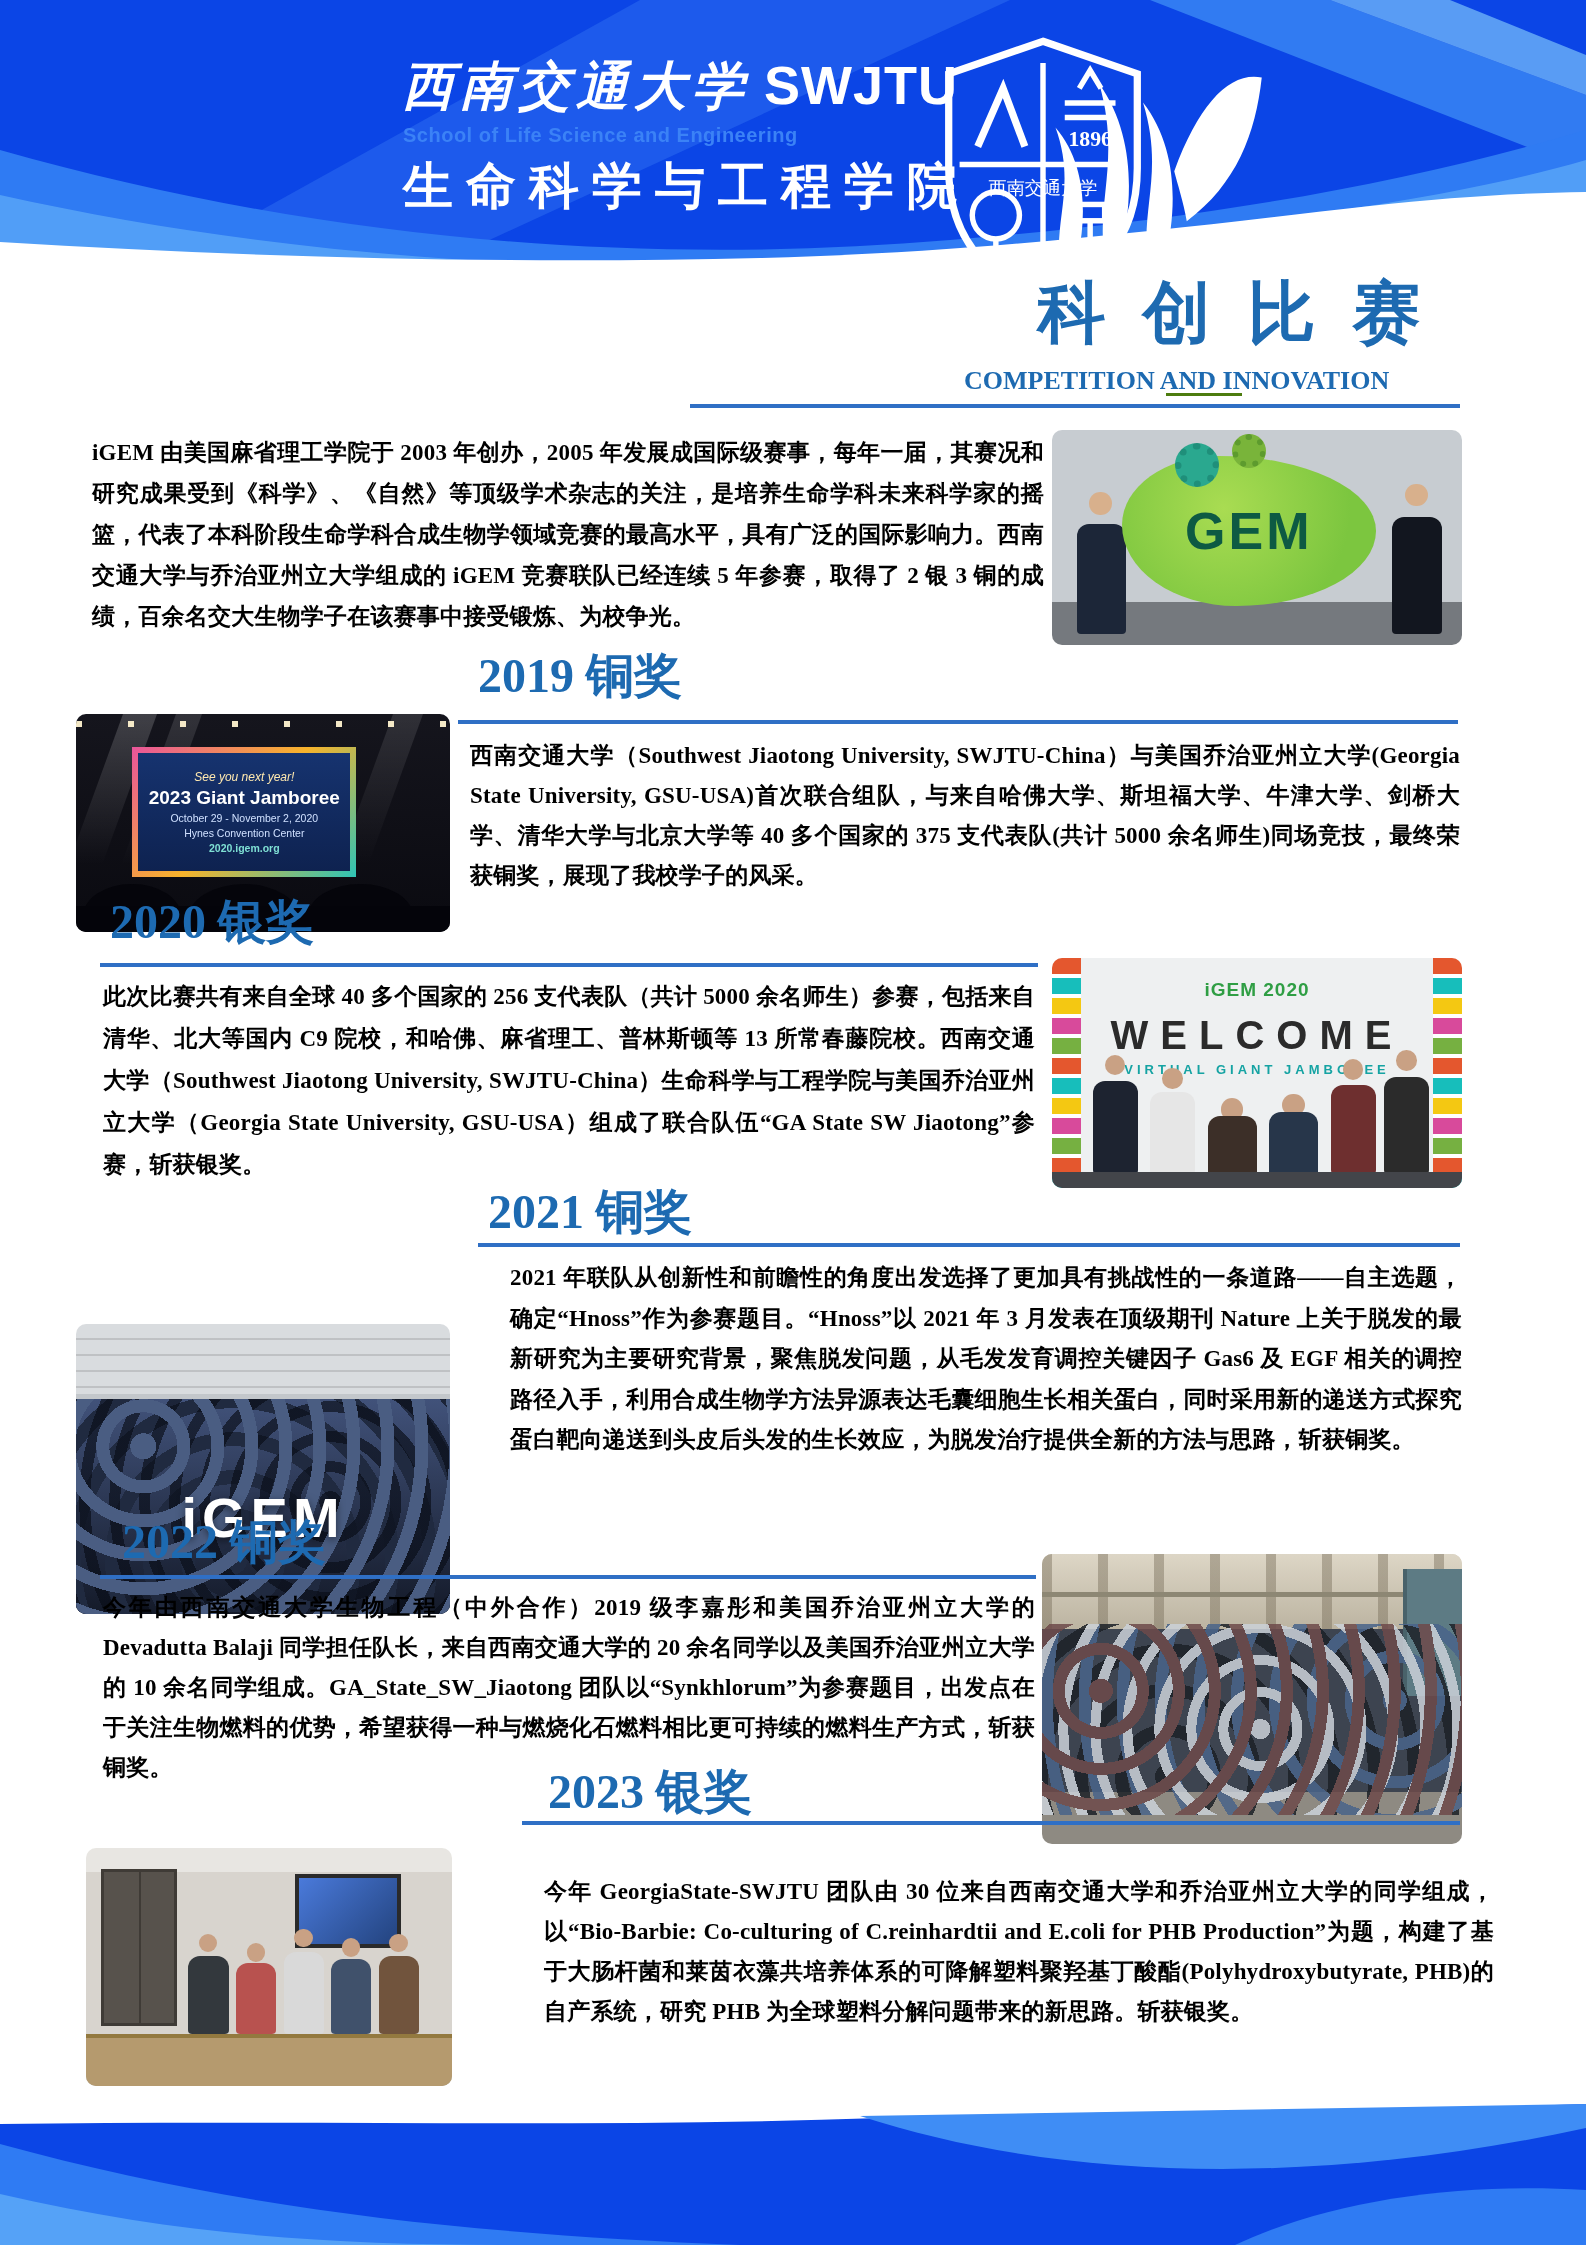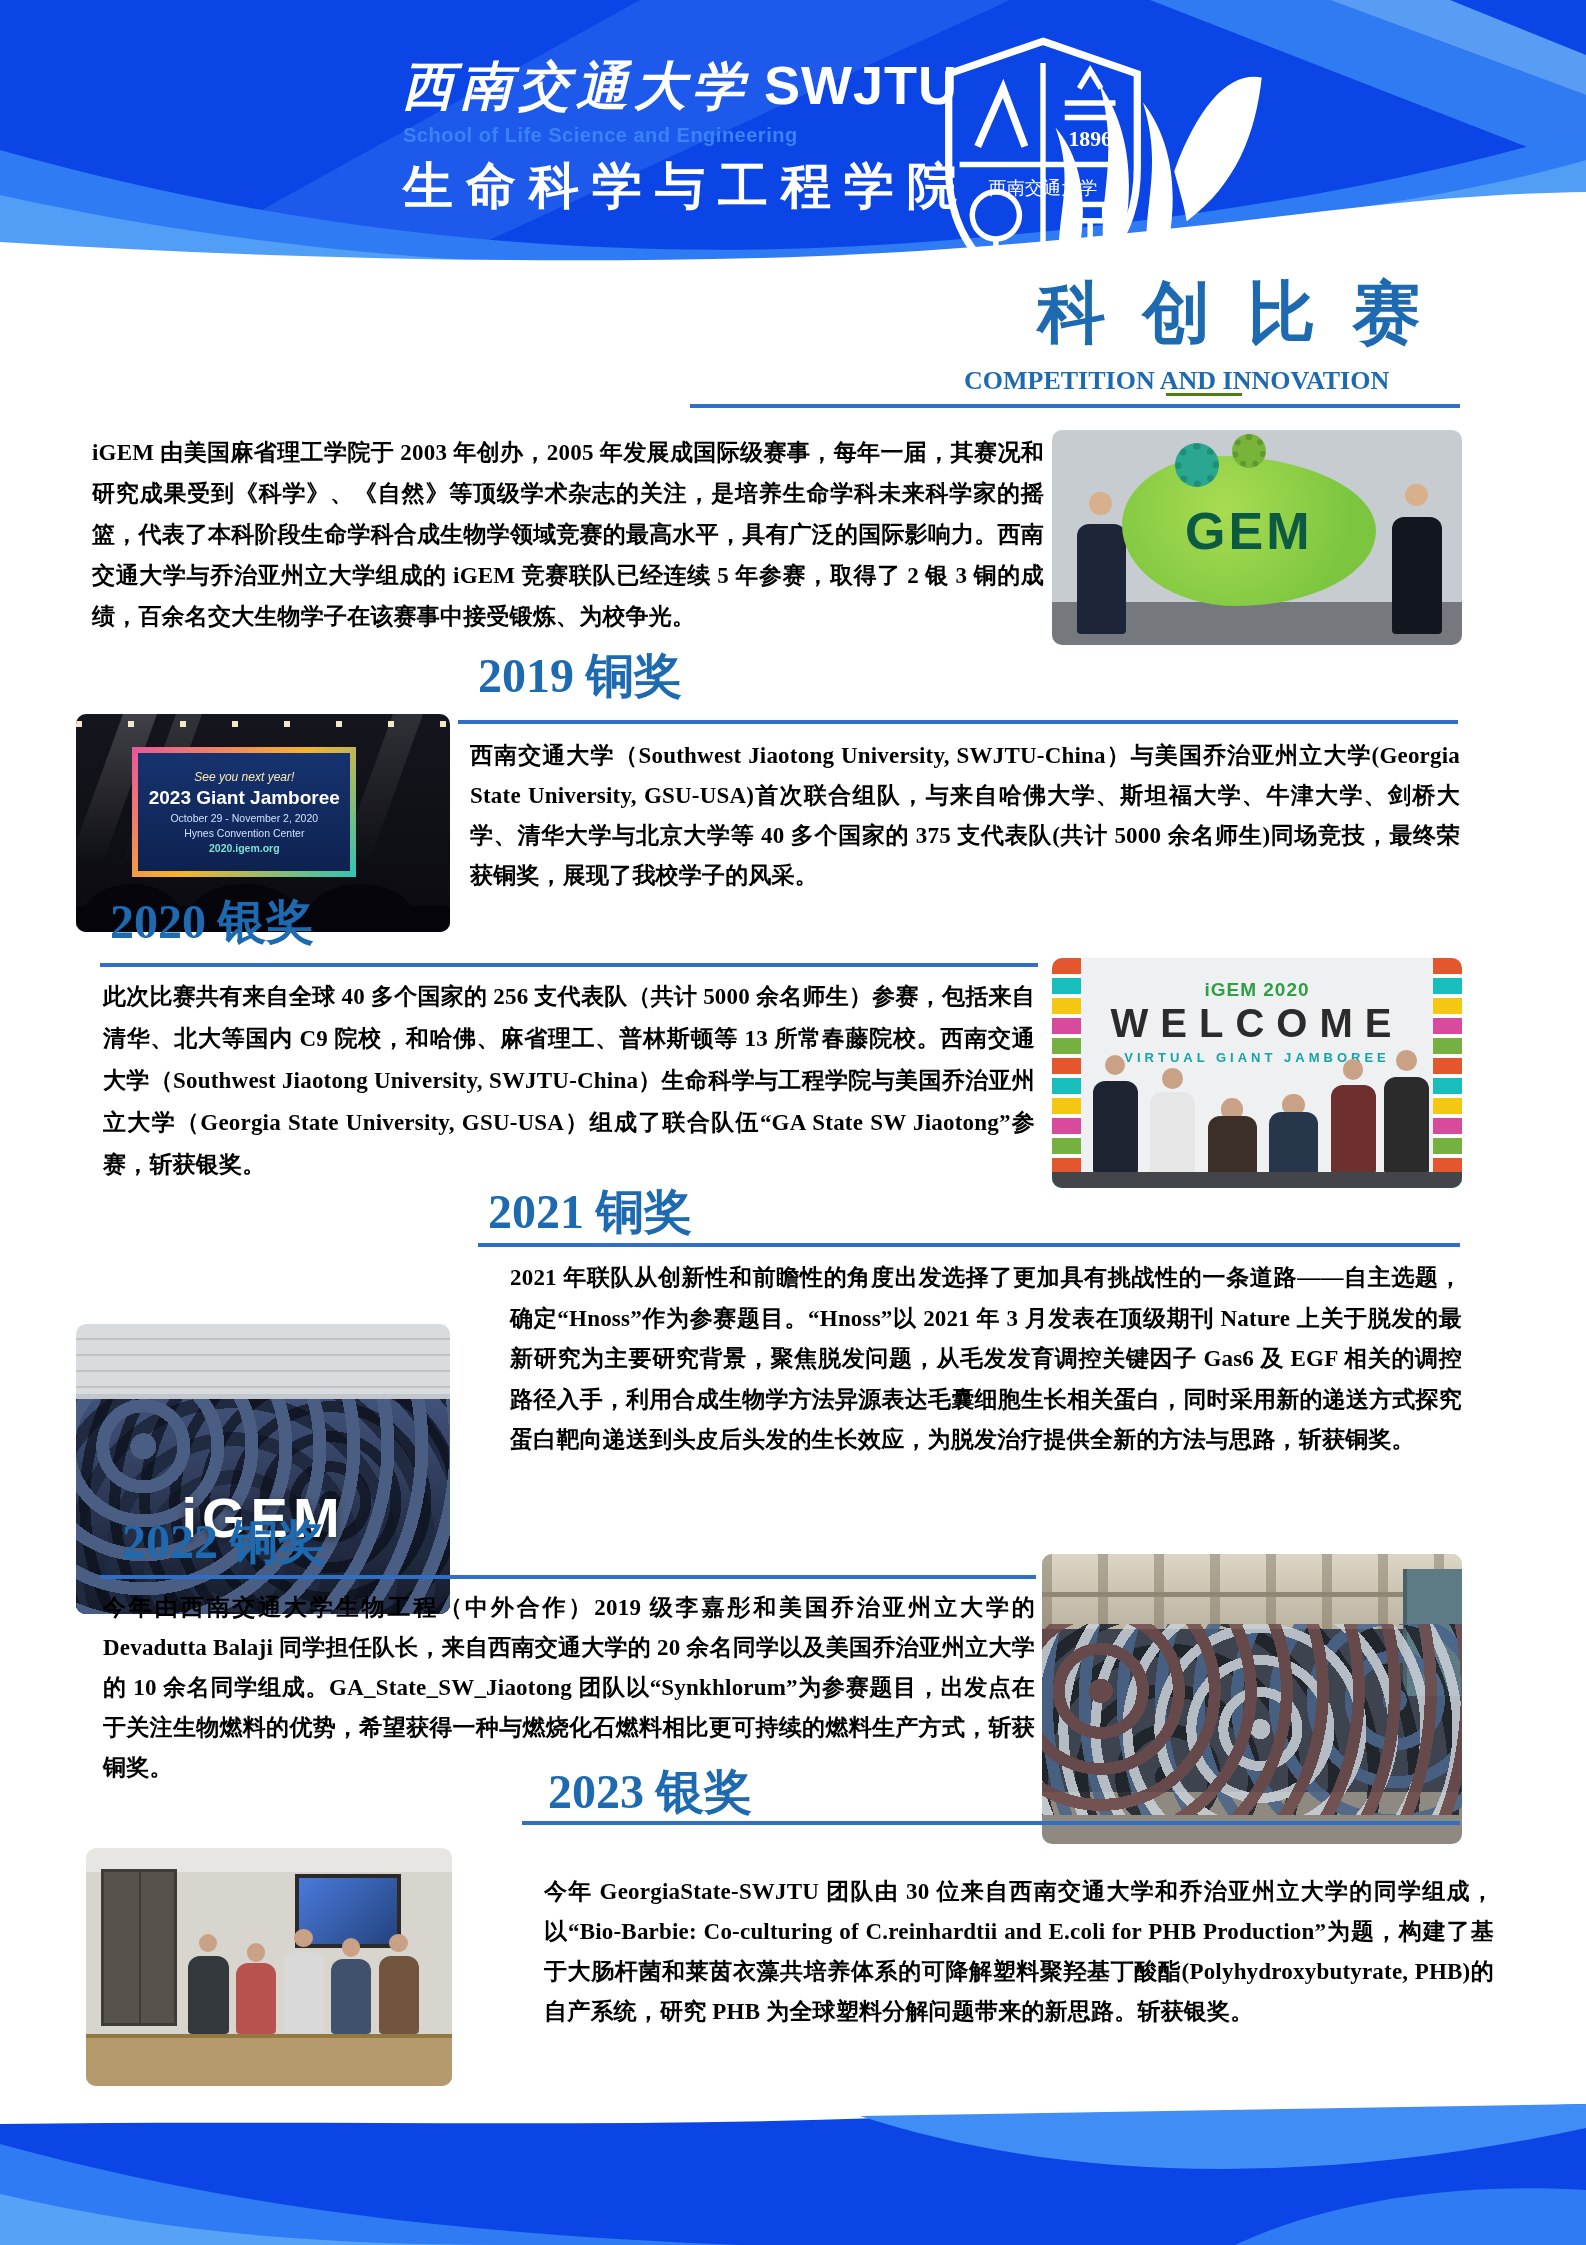--- a/index.html
+++ b/index.html
@@ -72,21 +72,21 @@
   .chead{position:absolute;background:#05050b;border-radius:50%;}
 
   
   .photo-2020{background:#eef0f1;}
   .strip{position:absolute;top:0;bottom:0;width:7%;
          background:repeating-linear-gradient(180deg,#e4572e 0 16px,#fff 16px 20px,#17bebb 20px 36px,#fff 36px 40px,
                     #f4c812 40px 56px,#fff 56px 60px,#d84a9b 60px 76px,#fff 76px 80px,#76b041 80px 96px,#fff 96px 100px);}
   .strip.sl{left:0;} .strip.sr{right:0;}
   .wall-text{position:absolute;left:10%;right:10%;top:9%;text-align:center;font-family:"Liberation Sans",sans-serif;}
   .w-igem{font-size:19px;font-weight:800;color:#2f9e44;letter-spacing:1px;}
-  .w-welcome{font-size:40px;font-weight:800;color:#2b2b2b;letter-spacing:12px;margin-top:0;}
+  .w-welcome{font-size:40px;font-weight:800;color:#2b2b2b;letter-spacing:12px;margin-top:12px;}
   .w-sub{font-size:13px;font-weight:700;color:#15a3a3;letter-spacing:4px;margin-top:4px;}
   .floor-bar{position:absolute;bottom:0;left:0;right:0;height:7%;background:#43454a;}
 
   
   .photo-2021{background:linear-gradient(#d9dcdf 0 24%,#c3c7cb 24% 26%,#39496a 26%);}
   .ceil-lines{position:absolute;top:0;left:0;right:0;height:24%;
               background:repeating-linear-gradient(180deg,transparent 0 14px,rgba(0,0,0,.12) 14px 16px);}
   .mottle21{position:absolute;left:0;right:0;top:26%;bottom:0;
      background:
        repeating-radial-gradient(circle at 18% 22%,#4a5d82 0 13px,transparent 13px 34px),

